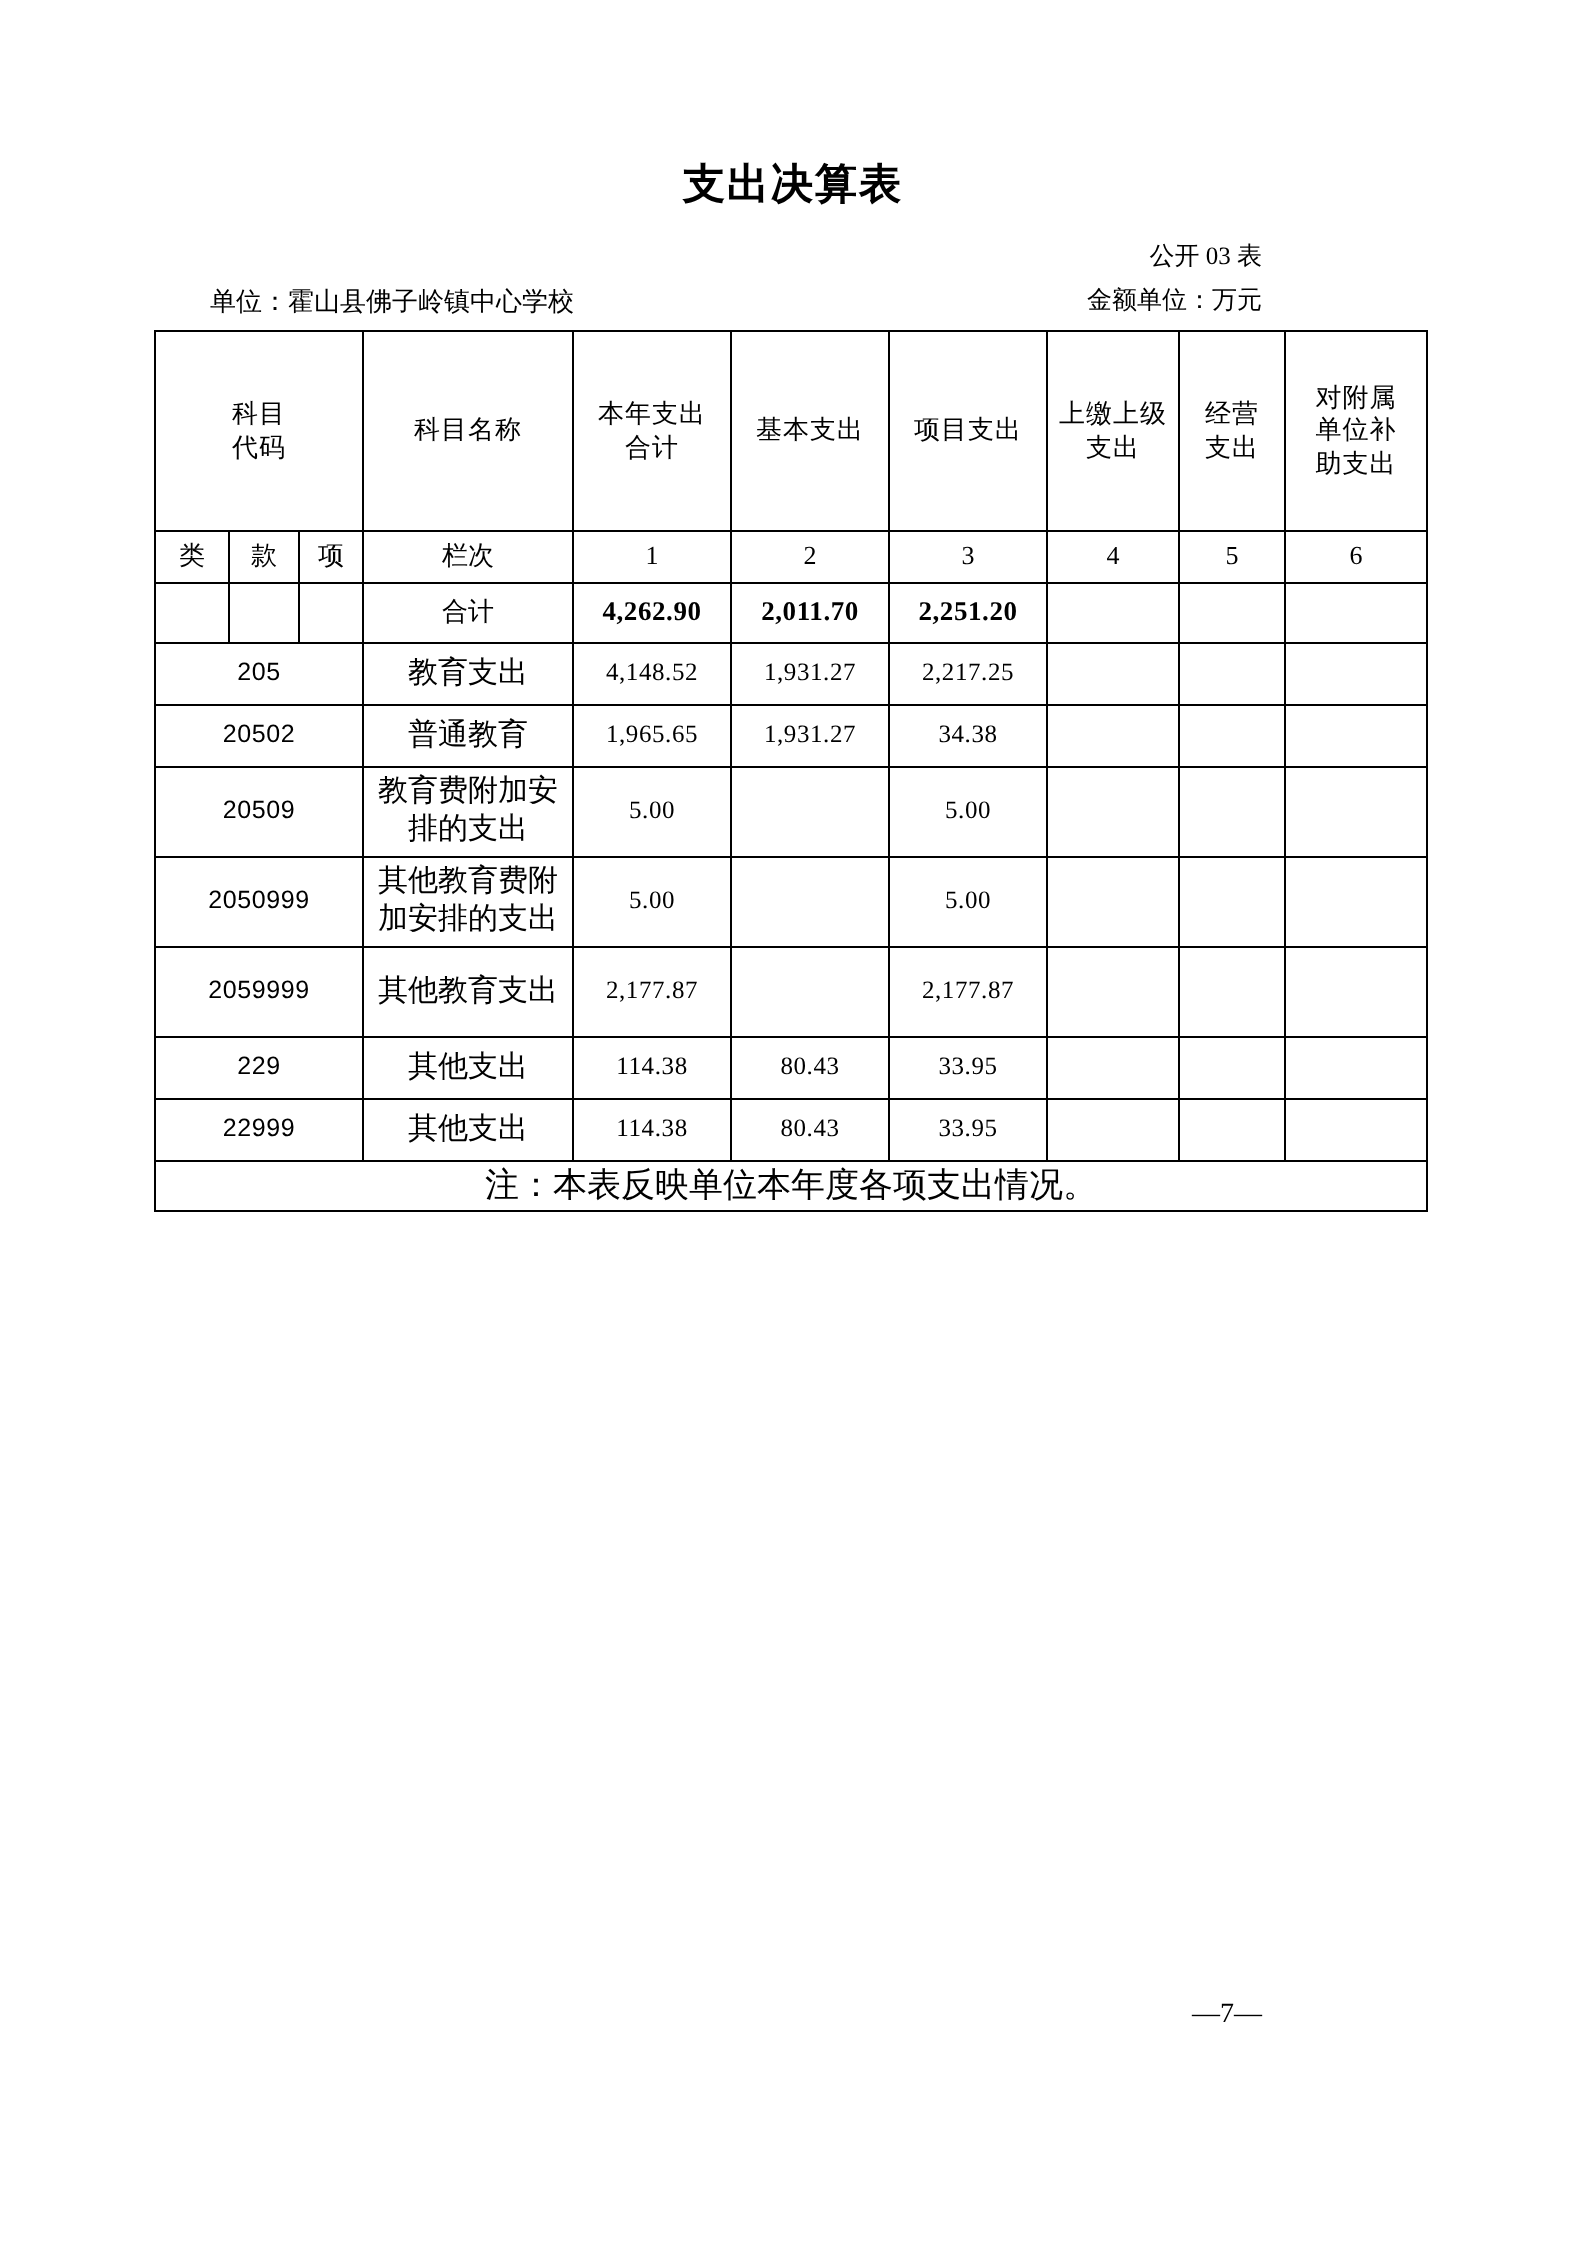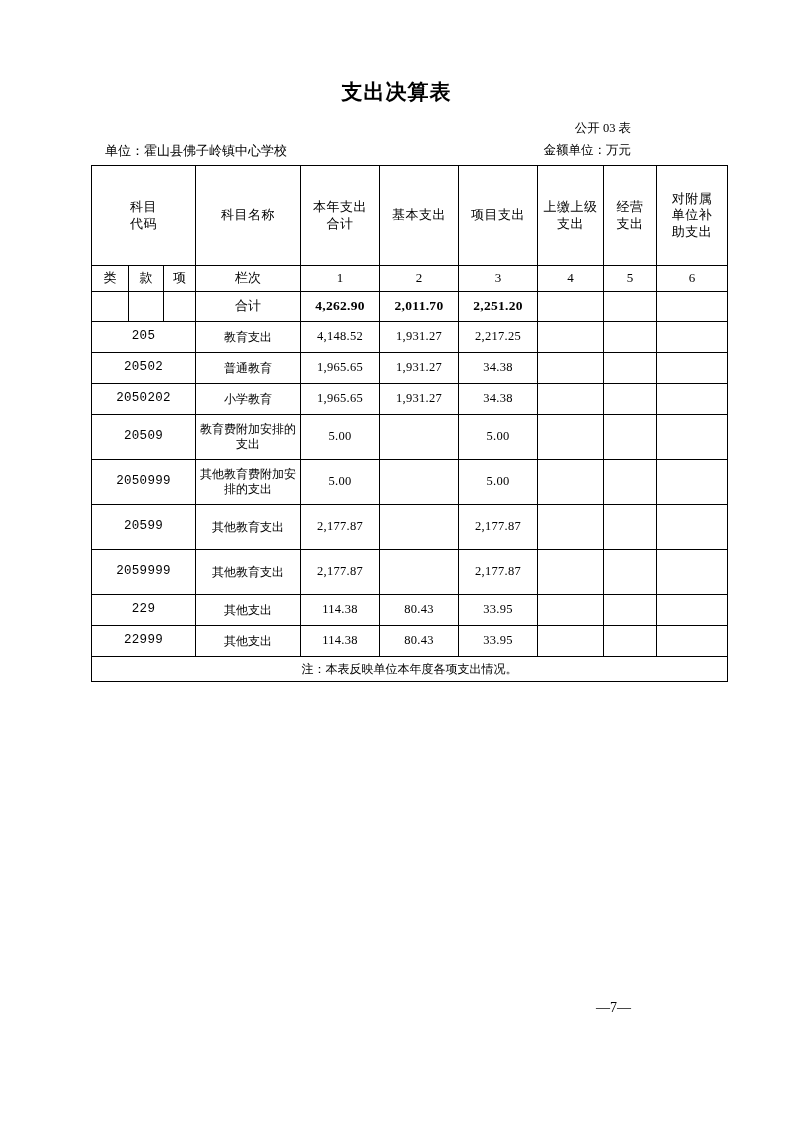--- a/index.html
+++ b/index.html
@@ -47,21 +47,21 @@
   }
   .amount-unit {
     position: absolute;
     top: 142px;
     right: 79px;
     font-size: 12.5px;
   }
   table.main {
     position: absolute;
     top: 165px;
-    left: 91px;
+    left: 77px;
     width: 636px;
     border-collapse: collapse;
     table-layout: fixed;
     font-size: 12.5px;
     padding-left: 20px;
   }
   table.main td, table.main th {
     border: 1px solid #000000;
     padding: 0;
     text-align: center;
@@ -81,43 +81,43 @@
     font-weight: bold;
     font-size: 13.5px;
     letter-spacing: 0.3px;
     margin-top: 32px;
   }
   .total-row .lbl { font-size: 13px; }
   .row1 { height: 31px; }
   .row2 { height: 45px; }
   td.code {
     text-align: center;
-    font-family: Liberation Mono, monospace;
+    font-family: Liberation Sans, sans-serif;
     font-size: 12.5px;
     letter-spacing: 0.3px;
   }
   td.name {
     text-align: left;
     padding-left: 13px;
     padding-right: 4px;
-    font-size: 12px;
+    font-size: 15px;
     line-height: 1.3;
   }
   td.num {
     text-align: right;
     padding-right: 9px;
     font-family: "Liberation Serif", serif;
     font-size: 12.5px;
     letter-spacing: 0.3px;
   }
   .note-row td {
     text-align: left;
     padding: 7px 0 7px 13px;
     height: 24px;
-    font-size: 12px;
+    font-size: 17px;
   }
   .page-num {
     position: absolute;
     bottom: 106px;
     right: 79px;
     font-size: 14px;
     font-family: "Liberation Serif", serif;
   }
   .colnum { font-family: "Liberation Serif", serif; }
 </style>
@@ -217,56 +217,36 @@
         <tr class="row1">
           <td class="code" colspan="3">20502</td>
           <td class="name">普通教育</td>
           <td class="num">1,965.65</td>
           <td class="num">1,931.27</td>
           <td class="num">34.38</td>
           <td class="num"></td>
           <td class="num"></td>
           <td class="num"></td>
         </tr>
-        <tr class="row1">
-          <td class="code" colspan="3">2050202</td>
-          <td class="name">小学教育</td>
-          <td class="num">1,965.65</td>
-          <td class="num">1,931.27</td>
-          <td class="num">34.38</td>
-          <td class="num"></td>
-          <td class="num"></td>
-          <td class="num"></td>
-        </tr>
         <tr class="row2">
           <td class="code" colspan="3">20509</td>
           <td class="name">教育费附加安排的支出</td>
           <td class="num">5.00</td>
           <td class="num"></td>
           <td class="num">5.00</td>
           <td class="num"></td>
           <td class="num"></td>
           <td class="num"></td>
         </tr>
         <tr class="row2">
           <td class="code" colspan="3">2050999</td>
           <td class="name">其他教育费附加安排的支出</td>
           <td class="num">5.00</td>
           <td class="num"></td>
           <td class="num">5.00</td>
-          <td class="num"></td>
-          <td class="num"></td>
-          <td class="num"></td>
-        </tr>
-        <tr class="row2">
-          <td class="code" colspan="3">20599</td>
-          <td class="name">其他教育支出</td>
-          <td class="num">2,177.87</td>
-          <td class="num"></td>
-          <td class="num">2,177.87</td>
           <td class="num"></td>
           <td class="num"></td>
           <td class="num"></td>
         </tr>
         <tr class="row2">
           <td class="code" colspan="3">2059999</td>
           <td class="name">其他教育支出</td>
           <td class="num">2,177.87</td>
           <td class="num"></td>
           <td class="num">2,177.87</td>

